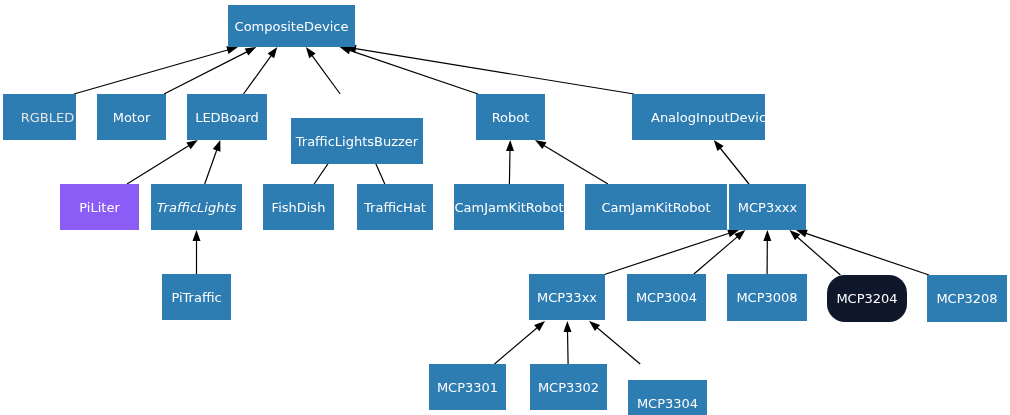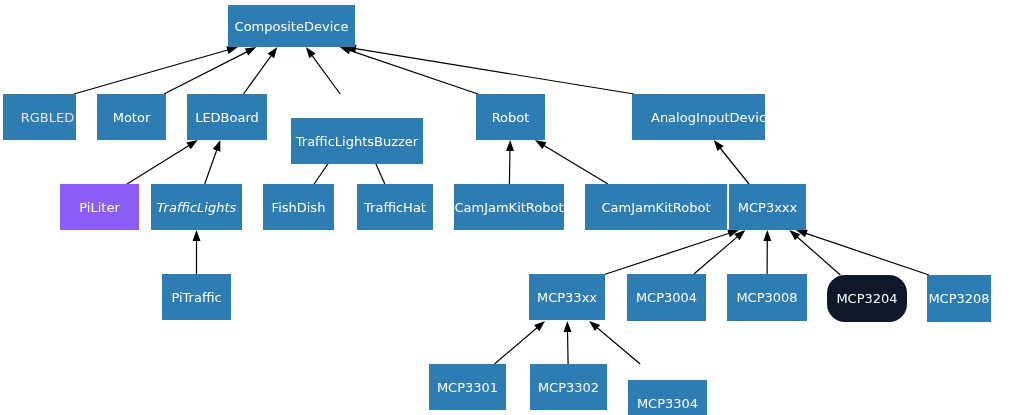--- a/index.html
+++ b/index.html
@@ -137,21 +137,21 @@
     </div>
     <div class="node" style="left: 627px; top: 274px; width: 79px; height: 47px; background: rgb(45, 124, 178); color: rgb(255, 255, 255);">
       <span>MCP3004</span>
     </div>
     <div class="node" style="left: 727px; top: 274px; width: 80px; height: 47px; background: rgb(45, 124, 178); color: rgb(255, 255, 255);">
       <span>MCP3008</span>
     </div>
     <div class="node" style="left: 827px; top: 275px; width: 80px; height: 47px; background: #0f172a; color: rgb(255, 255, 255); border-radius: 18px;">
       <span>MCP3204</span>
     </div>
-    <div class="node" style="left: 927px; top: 275px; width: 64px; height: 47px; background: rgb(45, 124, 178); color: rgb(255, 255, 255);">
+    <div class="node" style="left: 927px; top: 275px; width: 80px; height: 47px; background: rgb(45, 124, 178); color: rgb(255, 255, 255);">
       <span>MCP3208</span>
     </div>
     <div class="node" style="left: 429px; top: 364px; width: 77px; height: 46px; background: rgb(45, 124, 178); color: rgb(255, 255, 255); align-items: center;">
       <span>MCP3301</span>
     </div>
     <div class="node" style="left: 530px; top: 364px; width: 77px; height: 46px; background: rgb(45, 124, 178); color: rgb(255, 255, 255);">
       <span>MCP3302</span>
     </div>
     <div class="node" style="left: 628px; top: 380px; width: 79px; height: 46px; background: rgb(45, 124, 178); color: rgb(255, 255, 255);">
       <span>MCP3304</span>

